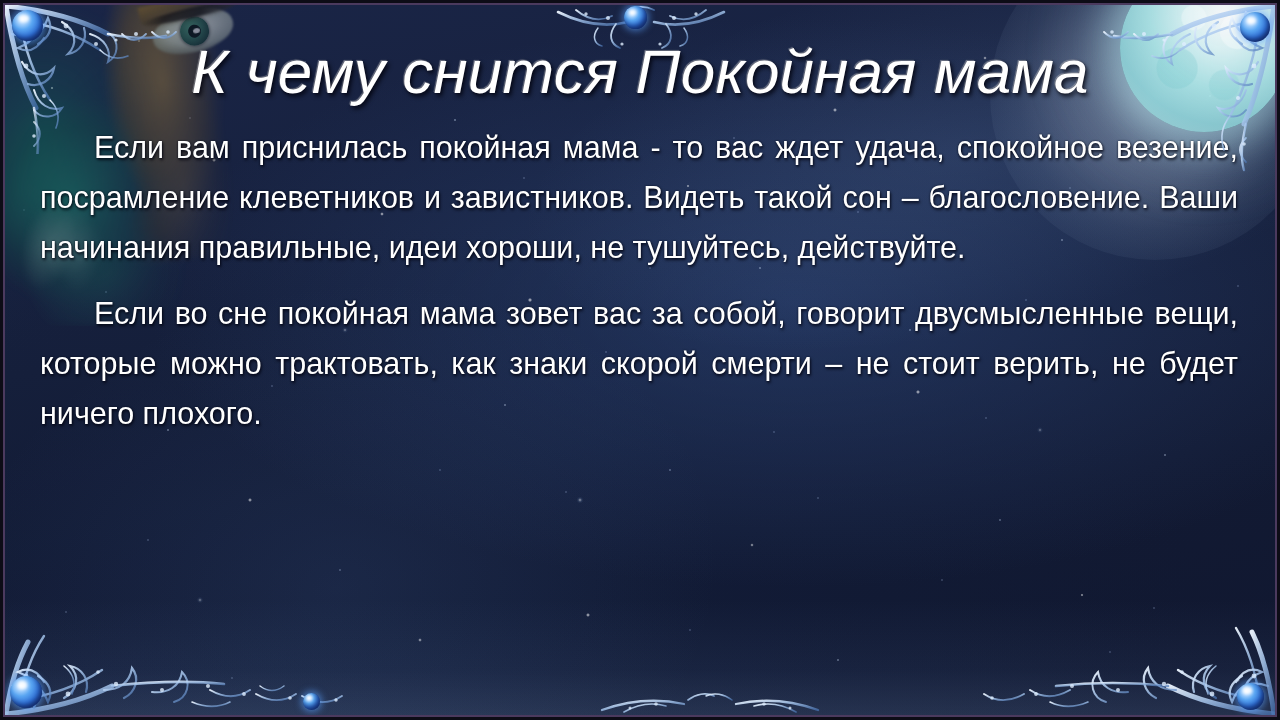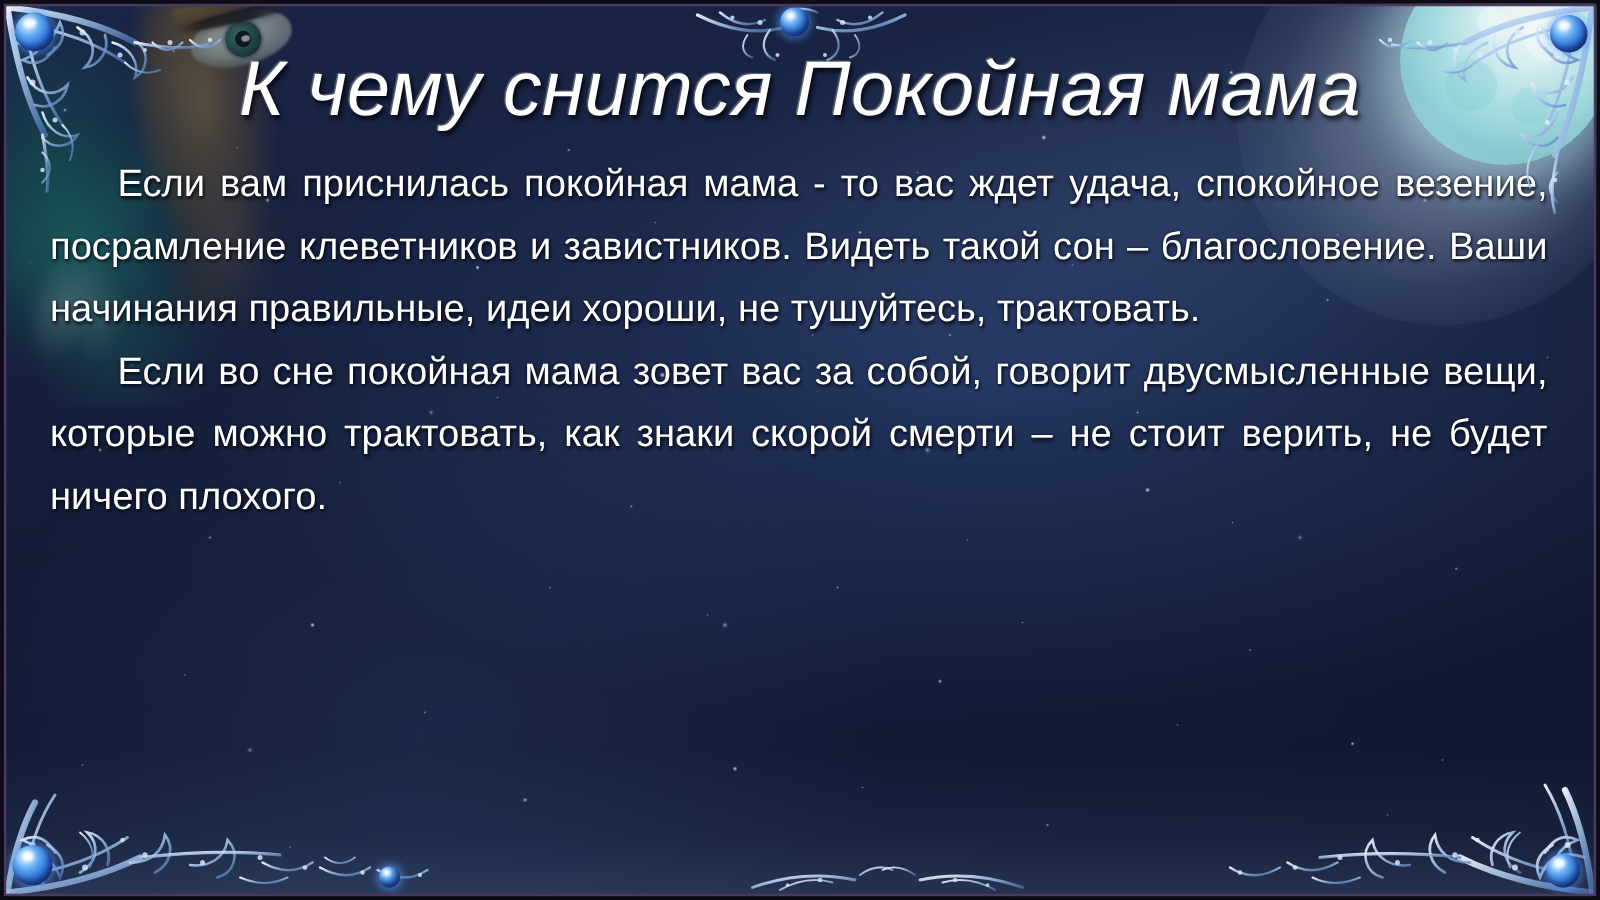--- a/index.html
+++ b/index.html
@@ -337,21 +337,21 @@
     color:#ffffff;
     font-size:30.5px;
     line-height:50px;
     text-align:justify;
     text-indent:54px;
     text-shadow:
       1px 2px 3px rgba(0,0,12,.8),
       0 0 2px rgba(4,10,28,.8);
     margin:0;
   }
-  #body-text p + p { margin-top:0; }
+  #body-text p + p { margin-top:16px; }
 
   
   #bottom-haze {
     position:absolute;
     left:0; right:0; bottom:0; height:120px;
     background:linear-gradient(0deg, rgba(150,185,230,.17) 0%, rgba(120,160,215,.07) 42%, transparent 100%);
     pointer-events:none;
     z-index:10;
   }
 </style>
@@ -566,20 +566,20 @@
   <div class="bead" style="right:10px;  top:12px;   width:30px; height:30px;"></div>
   <div class="bead" style="left:10px;   bottom:12px; width:32px; height:32px;"></div>
   <div class="bead" style="left:303px;  bottom:10px; width:17px; height:17px;"></div>
   <div class="bead" style="right:16px;  bottom:10px; width:27px; height:27px;"></div>
 
   <div id="title-band">
     <h1 id="title">К чему снится Покойная мама</h1>
   </div>
 
   <div id="body-text">
-    <p>Если вам приснилась покойная мама - то вас ждет удача, спокойное везение, посрамление клеветников и завистников. Видеть такой сон – благословение. Ваши начинания правильные, идеи хороши, не тушуйтесь, трактовать.</p>
+    <p>Если вам приснилась покойная мама - то вас ждет удача, спокойное везение, посрамление клеветников и завистников. Видеть такой сон – благословение. Ваши начинания правильные, идеи хороши, не тушуйтесь, действуйте.</p>
     <p>Если во сне покойная мама зовет вас за собой, говорит двусмысленные вещи, которые можно трактовать, как знаки скорой смерти – не стоит верить, не будет ничего плохого.</p>
   </div>
 
   <div id="frame-border"></div>
   <div id="frame-border-outer"></div>
 
 </div>
 
 </body></html>

